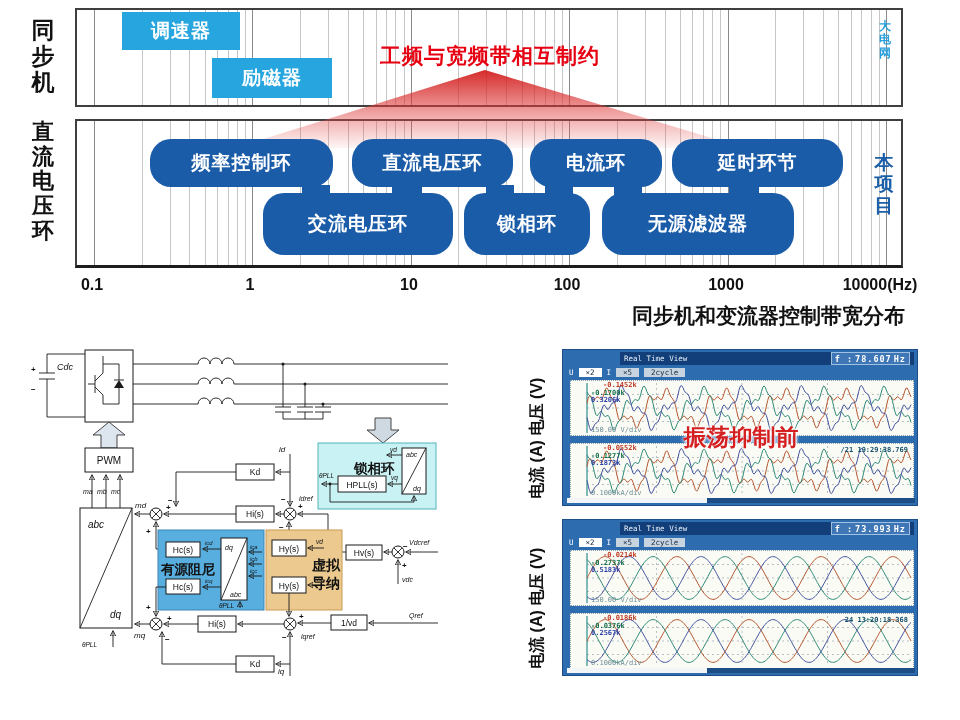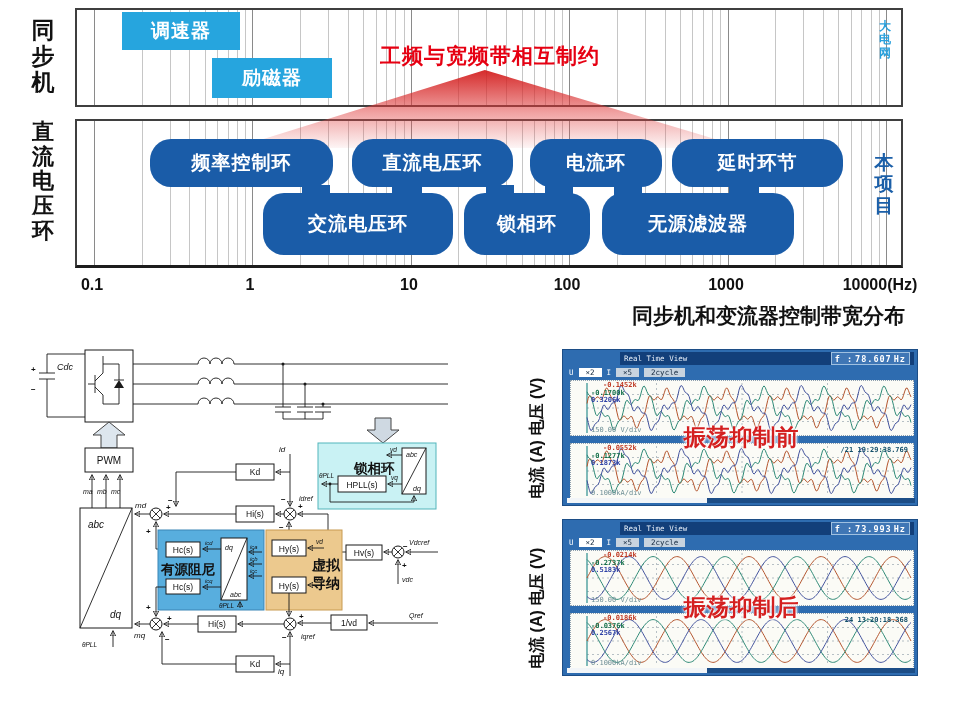--- a/index.html
+++ b/index.html
@@ -546,21 +546,20 @@
           <polyline points="16.0,45.5 17.2,46.6 18.5,47.4 19.7,48.0 21.0,48.3 22.2,48.4 23.5,48.2 24.7,47.8 26.0,47.1 27.2,46.2 28.5,45.1 29.7,43.7 31.0,42.2 32.2,40.5 33.4,38.6 34.7,36.6 35.9,34.4 37.2,32.2 38.4,29.9 39.7,27.6 40.9,25.3 42.2,23.0 43.4,20.7 44.7,18.5 45.9,16.5 47.2,14.5 48.4,12.7 49.6,11.0 50.9,9.6 52.1,8.3 53.4,7.3 54.6,6.5 55.9,6.0 57.1,5.7 58.4,5.6 59.6,5.8 60.9,6.3 62.1,7.0 63.4,7.9 64.6,9.1 65.8,10.4 67.1,12.0 68.3,13.7 69.6,15.6 70.8,17.7 72.1,19.8 73.3,22.1 74.6,24.3 75.8,26.7 77.1,29.0 78.3,31.3 79.6,33.5 80.8,35.7 82.0,37.8 83.3,39.7 84.5,41.5 85.8,43.1 87.0,44.6 88.3,45.8 89.5,46.8 90.8,47.5 92.0,48.1 93.3,48.3 94.5,48.4 95.8,48.1 97.0,47.7 98.2,46.9 99.5,46.0 100.7,44.8 102.0,43.4 103.2,41.8 104.5,40.1 105.7,38.1 107.0,36.1 108.2,33.9 109.5,31.7 110.7,29.4 112.0,27.1 113.2,24.8 114.4,22.5 115.7,20.2 116.9,18.1 118.2,16.0 119.4,14.1 120.7,12.3 121.9,10.7 123.2,9.3 124.4,8.1 125.7,7.1 126.9,6.4 128.2,5.9 129.4,5.6 130.6,5.6 131.9,5.9 133.1,6.4 134.4,7.2 135.6,8.1 136.9,9.4 138.1,10.8 139.4,12.4 140.6,14.2 141.9,16.1 143.1,18.1 144.4,20.3 145.6,22.6 146.8,24.9 148.1,27.2 149.3,29.5 150.6,31.8 151.8,34.0 153.1,36.2 154.3,38.2 155.6,40.1 156.8,41.9 158.1,43.5 159.3,44.8 160.6,46.0 161.8,47.0 163.0,47.7 164.3,48.2 165.5,48.4 166.8,48.3 168.0,48.1 169.3,47.5 170.5,46.7 171.8,45.7 173.0,44.5 174.3,43.1 175.5,41.4 176.8,39.6 178.0,37.7 179.2,35.6 180.5,33.4 181.7,31.2 183.0,28.9 184.2,26.6 185.5,24.2 186.7,22.0 188.0,19.7 189.2,17.6 190.5,15.6 191.7,13.7 193.0,11.9 194.2,10.4 195.4,9.0 196.7,7.9 197.9,6.9 199.2,6.3 200.4,5.8 201.7,5.6 202.9,5.7 204.2,6.0 205.4,6.6 206.7,7.4 207.9,8.4 209.2,9.6 210.4,11.1 211.6,12.8 212.9,14.6 214.1,16.5 215.4,18.6 216.6,20.8 217.9,23.1 219.1,25.4 220.4,27.7 221.6,30.0 222.9,32.3 224.1,34.5 225.4,36.6 226.6,38.7 227.8,40.5 229.1,42.2 230.3,43.8 231.6,45.1 232.8,46.3 234.1,47.2 235.3,47.8 236.6,48.2 237.8,48.4 239.1,48.3 240.3,48.0 241.6,47.4 242.8,46.5 244.0,45.5 245.3,44.2 246.5,42.7 247.8,41.1 249.0,39.2 250.3,37.2 251.5,35.1 252.8,32.9 254.0,30.7 255.3,28.4 256.5,26.0 257.8,23.7 259.0,21.5 260.2,19.2 261.5,17.1 262.7,15.1 264.0,13.3 265.2,11.6 266.5,10.1 267.7,8.7 269.0,7.6 270.2,6.8 271.5,6.1 272.7,5.7 274.0,5.6 275.2,5.7 276.4,6.1 277.7,6.7 278.9,7.6 280.2,8.7 281.4,10.0 282.7,11.5 283.9,13.1 285.2,15.0 286.4,17.0 287.7,19.1 288.9,21.3 290.2,23.6 291.4,25.9 292.6,28.2 293.9,30.5 295.1,32.8 296.4,35.0 297.6,37.1 298.9,39.1 300.1,40.9 301.4,42.6 302.6,44.1 303.9,45.4 305.1,46.5 306.4,47.3 307.6,47.9 308.8,48.3 310.1,48.4 311.3,48.2 312.6,47.8 313.8,47.2 315.1,46.3 316.3,45.2 317.6,43.9 318.8,42.4 320.1,40.7 321.3,38.8 322.6,36.8 323.8,34.7 325.0,32.4 326.3,30.2 327.5,27.9 328.8,25.5 330.0,23.2 331.3,21.0 332.5,18.8 333.8,16.7 335.0,14.7 336.3,12.9 337.5,11.2 338.8,9.7 340.0,8.5" fill="none" stroke="#44549e" stroke-width="1"></polyline>
         </svg>
       <div class="vals">
         <span class="c0">-0.0186k</span>
         <span class="c1">-0.0376k</span>
         <span class="c2">0.2567k</span>
       </div>
       <div class="divlab">0.1000kA/div</div>
       <div class="tstamp">24 13:20:18.368</div>
     </div>
-    <div class="overlay">振荡抑制后</div>
     <div class="scroll">
         <i></i>
       </div>
   </div>
 
   <div class="axlbl" style="left:479px;top:566px;">电压 (V)</div>
   <div class="axlbl" style="left:479px;top:629px;">电流 (A)</div>
 
 </div>
 

